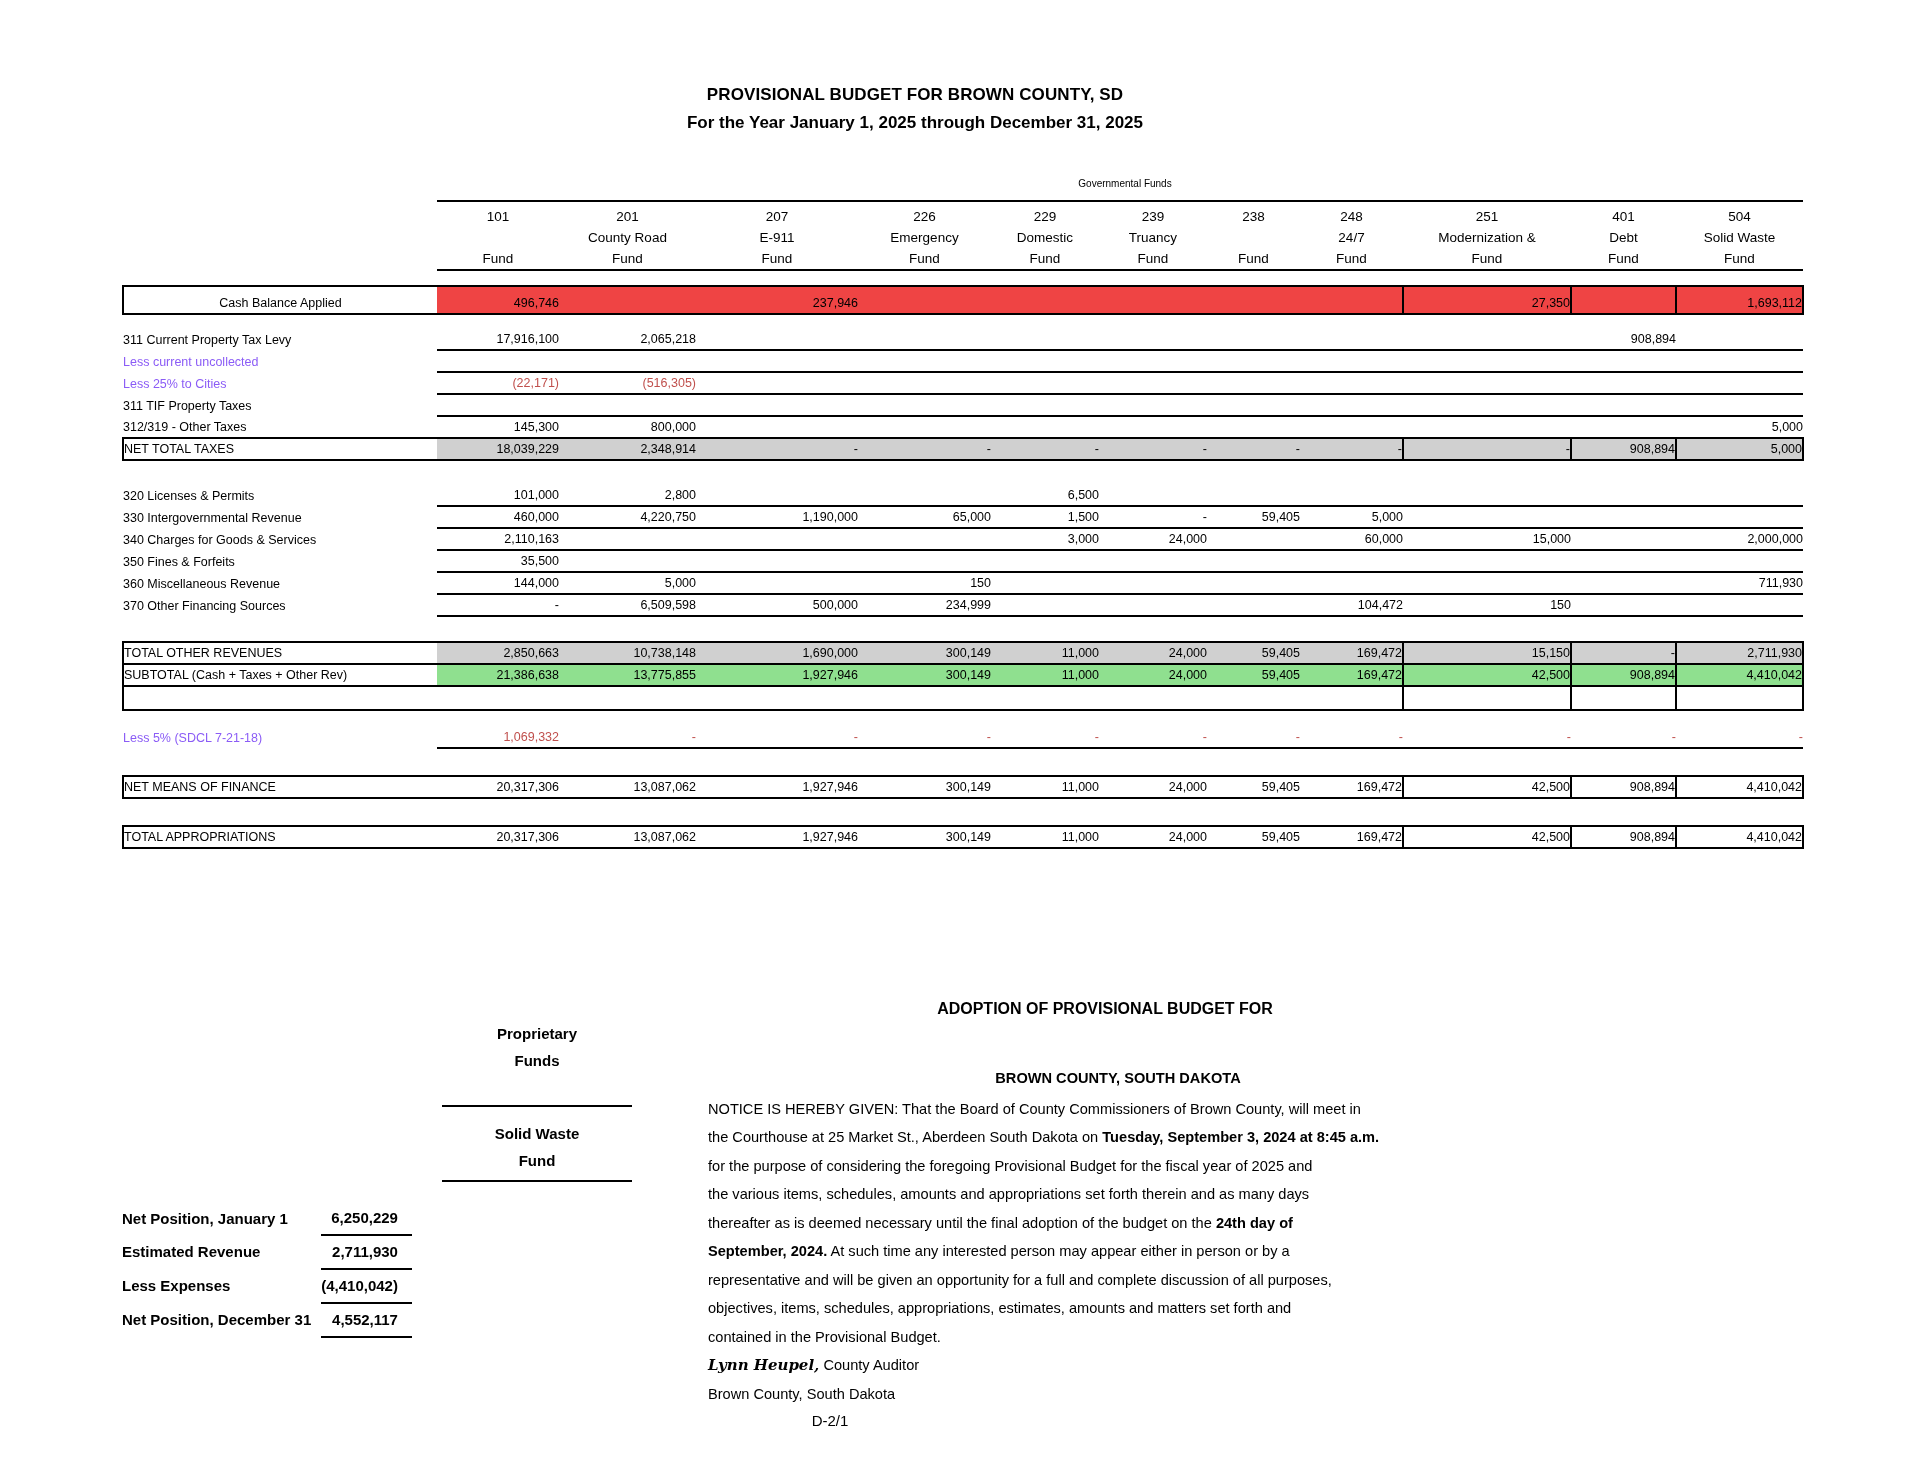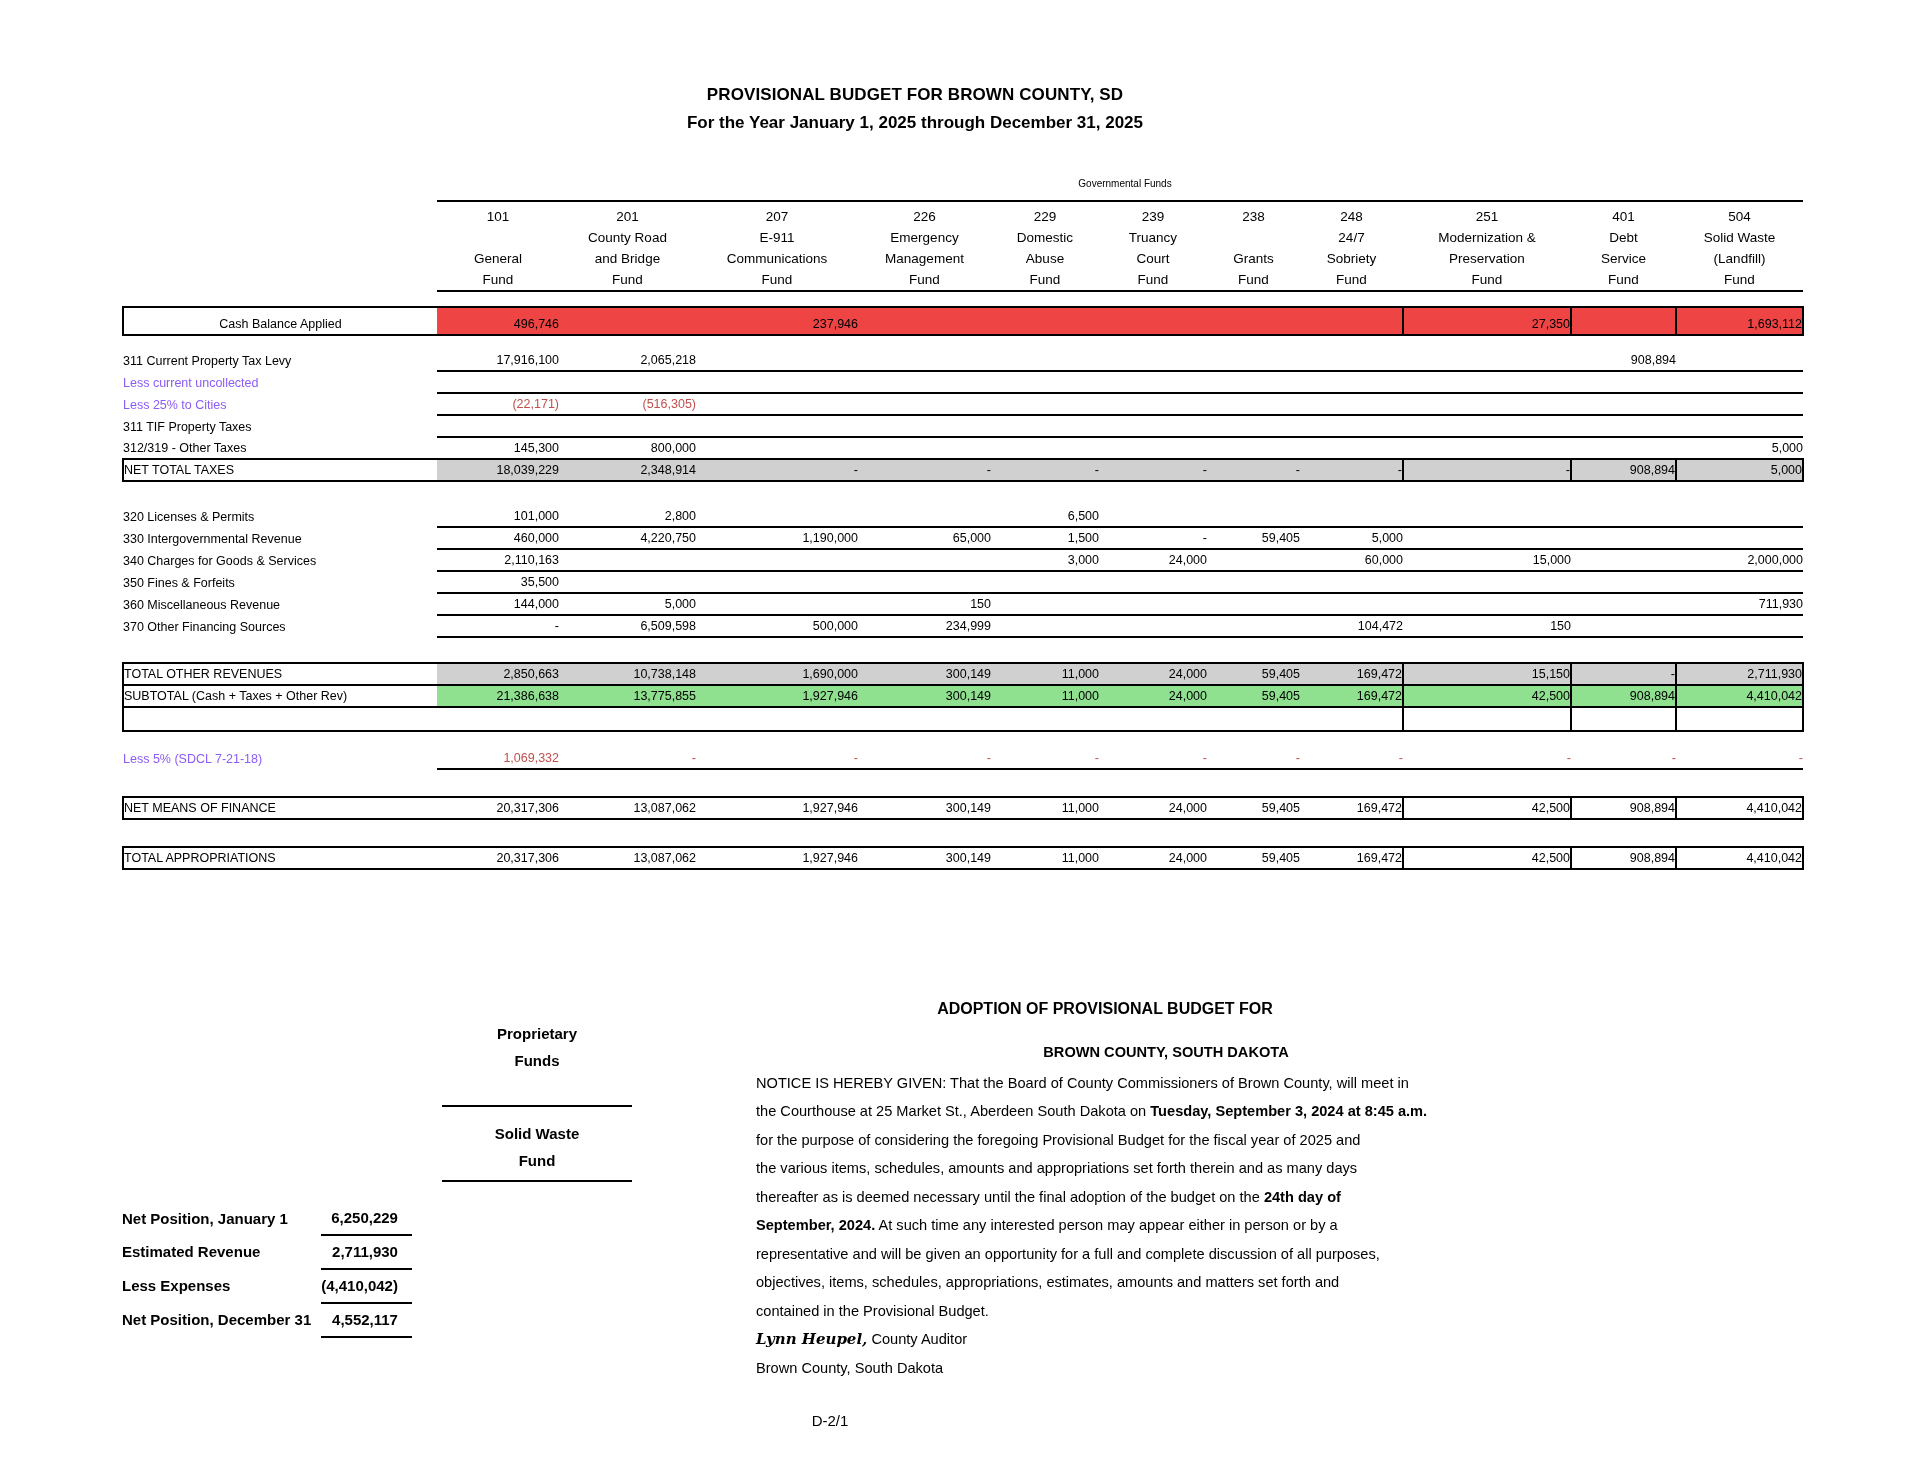--- a/index.html
+++ b/index.html
@@ -198,26 +198,25 @@
     text-align: right;
     font-weight: bold;
     width: 190px;
     padding: 3px 14px 3px 0;
     border-bottom: 2.2px solid #000;
     line-height: 26px;
   }
 
   .notice {
     position: absolute;
-    top: 1038px;
+    top: 1064px;
     left: 708px;
     width: 820px;
     font-size: 14.6px;
     line-height: 28.5px;
-    margin-left: 48px;
   }
   .notice-head {
     text-align: center;
     font-weight: bold;
     margin-bottom: 2px;
   }
   .notice p { margin: 0; }
   .sig {
     font-family: "DejaVu Serif", serif;
     font-style: italic;
@@ -282,34 +281,20 @@
           <td class="hd">County Road</td>
           <td class="hd">E-911</td>
           <td class="hd">Emergency</td>
           <td class="hd">Domestic</td>
           <td class="hd">Truancy</td>
           <td class="hd">&nbsp;</td>
           <td class="hd">24/7</td>
           <td class="hd">Modernization &amp;</td>
           <td class="hd">Debt</td>
           <td class="hd">Solid Waste</td>
-        </tr>
-        <tr>
-          <td></td>
-          <td class="hd">General</td>
-          <td class="hd">and Bridge</td>
-          <td class="hd">Communications</td>
-          <td class="hd">Management</td>
-          <td class="hd">Abuse</td>
-          <td class="hd">Court</td>
-          <td class="hd">Grants</td>
-          <td class="hd">Sobriety</td>
-          <td class="hd">Preservation</td>
-          <td class="hd">Service</td>
-          <td class="hd">(Landfill)</td>
         </tr>
         <tr>
           <td></td>
           <td class="hd rule-bottom-all">Fund</td>
           <td class="hd rule-bottom-all">Fund</td>
           <td class="hd rule-bottom-all">Fund</td>
           <td class="hd rule-bottom-all">Fund</td>
           <td class="hd rule-bottom-all">Fund</td>
           <td class="hd rule-bottom-all">Fund</td>
           <td class="hd rule-bottom-all">Fund</td>

